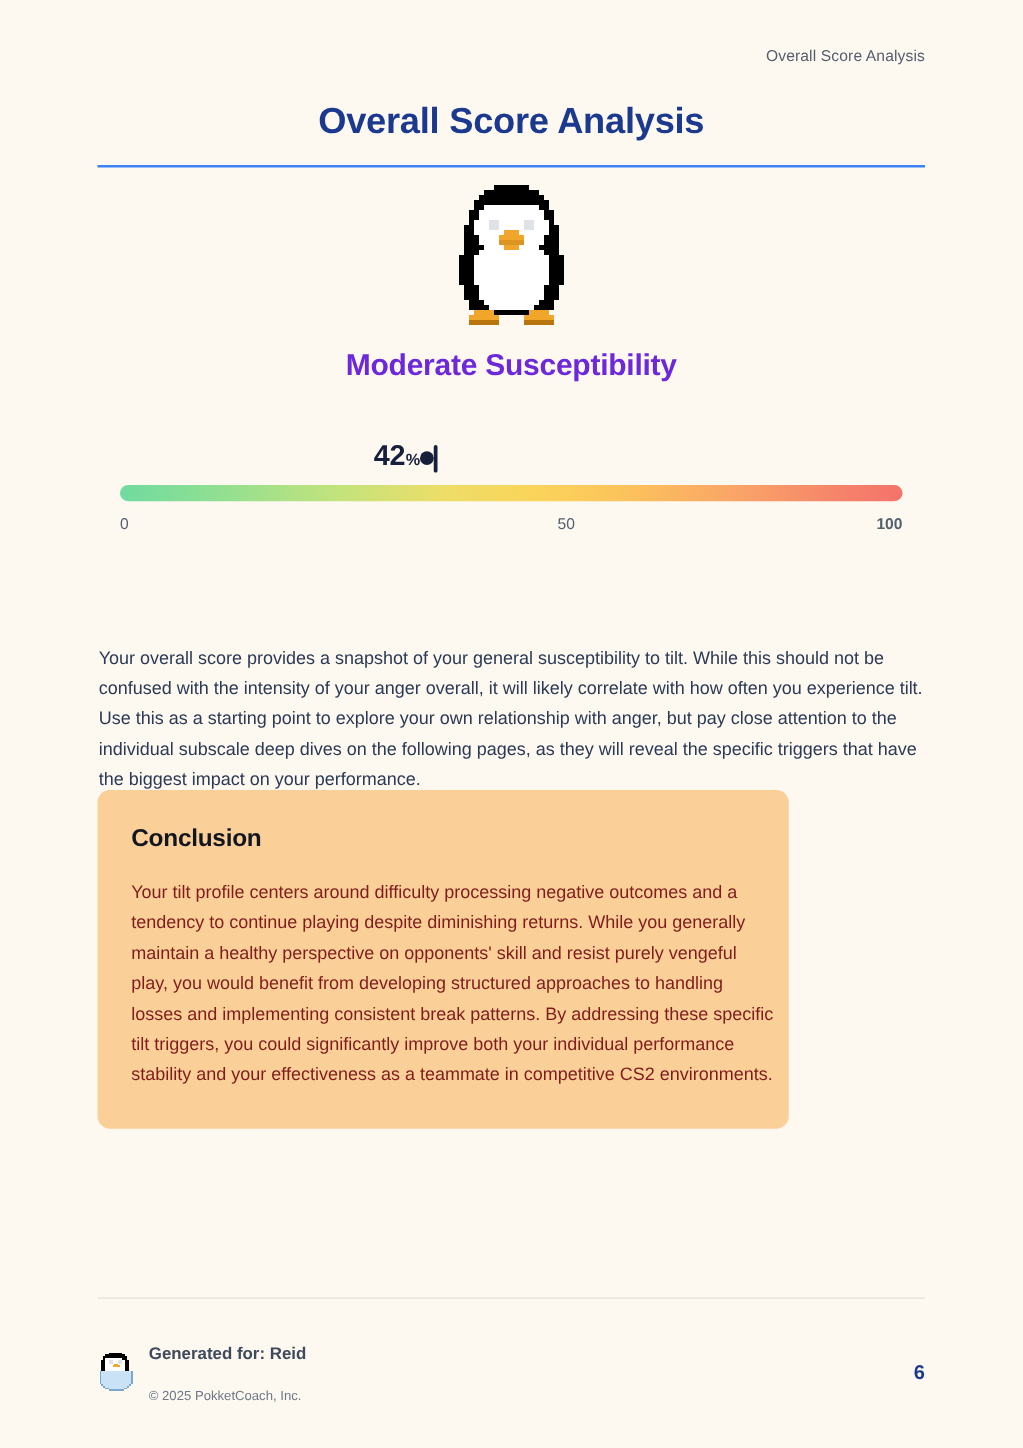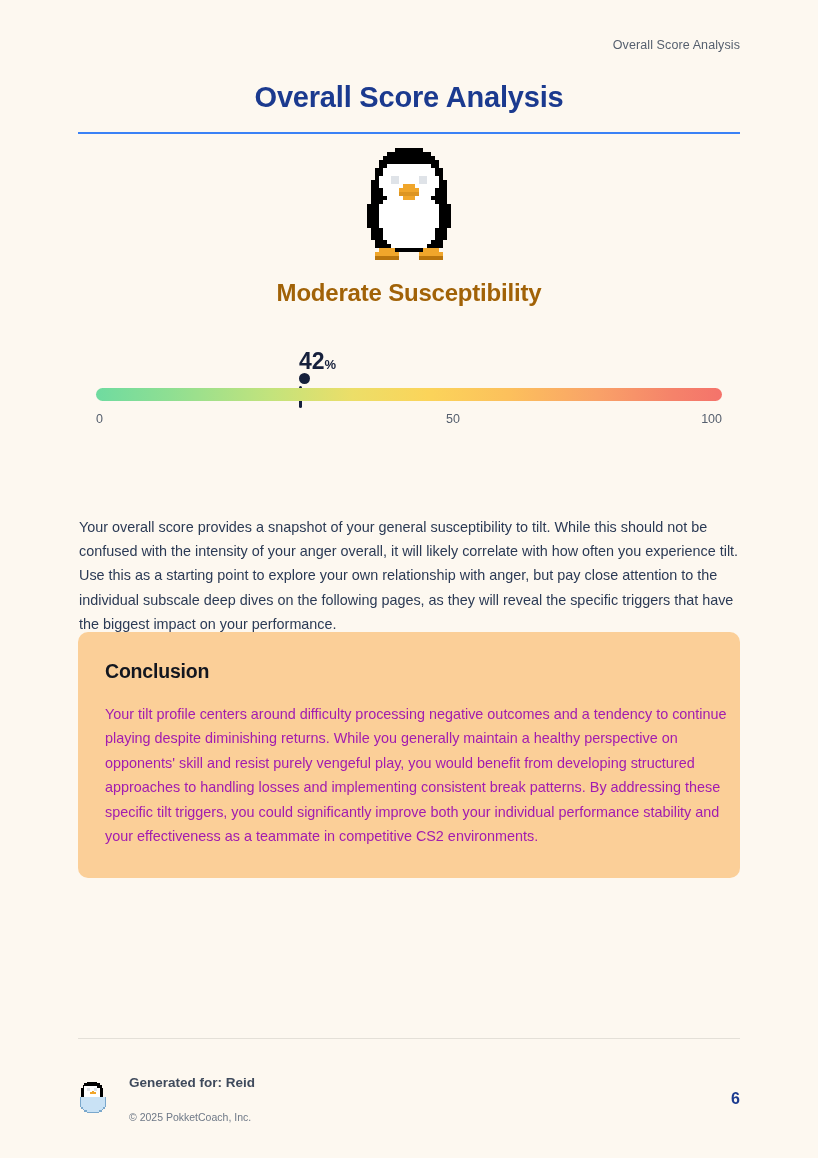--- a/index.html
+++ b/index.html
@@ -74,37 +74,37 @@
 
   
   .susceptibility {
     position: absolute;
     top: 279px;
     left: 0;
     width: 818px;
     text-align: center;
     font-size: 24px;
     font-weight: bold;
-    color: #a16207;
+    color: #6d28d9;
     letter-spacing: -0.2px;
   }
 
   
   .meter-area {
     position: absolute;
     top: 350px;
     left: 96px;
     width: 626px;
   }
   .meter-marker {
     position: absolute;
     top: 0;
     transform: translateX(-50%);
     display: flex;
-    flex-direction: column;
+    align-items: center;
     width: 120px;
   }
   .meter-value {
     font-size: 23px;
     font-weight: bold;
     color: #16203c;
     white-space: nowrap;
     line-height: 1;
   }
   .meter-value .pct {
@@ -170,36 +170,36 @@
     line-height: 24.2px;
     color: #2b3a55;
     margin-top: 32px;
   }
 
   
   .conclusion {
     position: absolute;
     top: 632px;
     left: 78px;
-    width: 662px;
+    width: 553px;
     background: #fbcf98;
     border-radius: 10px;
     padding: 28px 11px 30px 27px;
   }
   .conclusion-title {
     font-size: 19.5px;
     font-weight: bold;
     color: #12161f;
     letter-spacing: -0.2px;
     margin-bottom: 19px;
   }
   .conclusion-body {
     font-size: 14.4px;
     line-height: 24.4px;
-    color: #a21caf;
+    color: #7f1d1d;
   }
 
   
   .footer-rule {
     position: absolute;
     top: 1038px;
     left: 78px;
     width: 662px;
     height: 1px;
     background: #e4e0d8;
@@ -209,21 +209,21 @@
     top: 1074px;
     left: 78px;
     width: 662px;
     display: flex;
     align-items: center;
     justify-content: space-between;
   }
   .footer-left {
     display: flex;
     align-items: center;
-    gap: 21px;
+    gap: 11px;
   }
   .footer-logo {
     width: 30px;
     height: 34px;
     display: block;
     image-rendering: pixelated;
   }
   .footer-generated {
     font-size: 13.5px;
     font-weight: bold;
@@ -343,21 +343,21 @@
       </div>
       <div class="marker-dot"></div>
       <div class="marker-stem"></div>
     </div>
 
     <div class="meter-bar"></div>
 
     <div class="meter-scale" id="meterScale">
         <div class="scale-tick" style="left: 0%; transform: translateX(0px);">0</div>
         <div class="scale-tick" style="left: 50%; margin-left: 44px;">50</div>
-        <div class="scale-tick" style="left: 100%; transform: translateX(-100%);">100</div>
+        <div class="scale-tick" style="left: 100%; transform: translateX(-100%); font-weight: bold;">100</div>
       </div>
   </div>
 
   <div class="body-copy">Your overall score provides a snapshot of your general susceptibility to tilt. While this should not be confused with the intensity of your anger overall, it will likely correlate with how often you experience tilt. Use this as a starting point to explore your own relationship with anger, but pay close attention to the individual subscale deep dives on the following pages, as they will reveal the specific triggers that have the biggest impact on your performance.</div>
 
   <div class="conclusion">
     <div class="conclusion-title">Conclusion</div>
     <div class="conclusion-body">Your tilt profile centers around difficulty processing negative outcomes and a tendency to continue playing despite diminishing returns. While you generally maintain a healthy perspective on opponents' skill and resist purely vengeful play, you would benefit from developing structured approaches to handling losses and implementing consistent break patterns. By addressing these specific tilt triggers, you could significantly improve both your individual performance stability and your effectiveness as a teammate in competitive CS2 environments.</div>
   </div>
 

